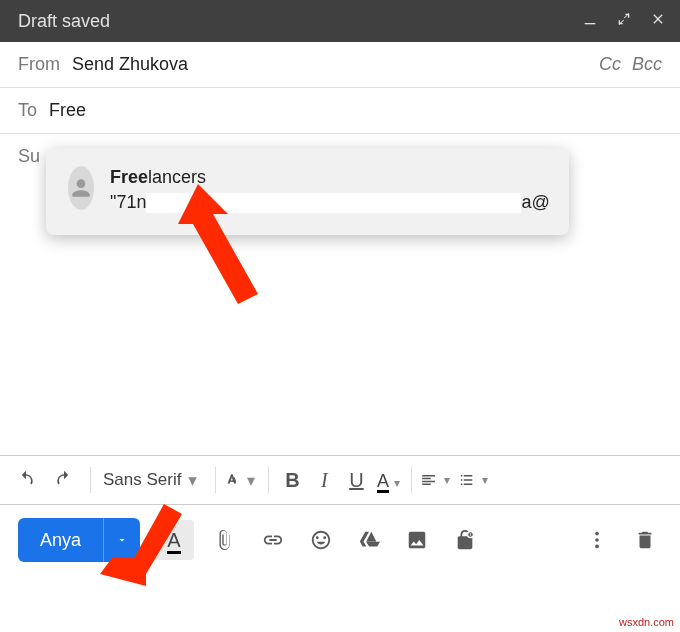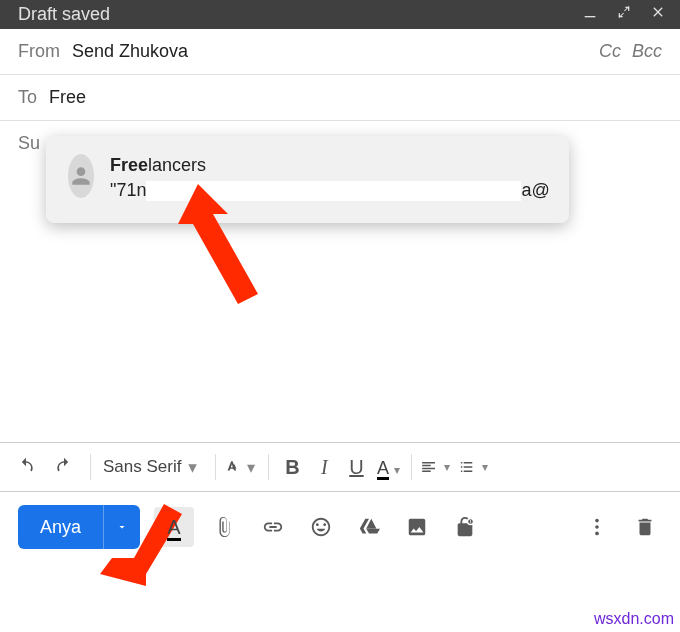--- a/index.html
+++ b/index.html
@@ -8,21 +8,21 @@
     font-family: Arial, Helvetica, sans-serif;
     background: #fff;
     width: 680px;
     height: 632px;
     overflow: hidden;
     position: relative;
   }
   .header {
     background: #404040;
     color: #e0e0e0;
-    height: 29px;
+    height: 42px;
     display: flex;
     align-items: center;
     justify-content: space-between;
     padding: 0 14px 0 18px;
     font-size: 18px;
     text-align: center;
   }
   .header-actions { display: flex; gap: 18px; align-items: center; }
   .header-actions svg { width: 16px; height: 16px; fill: #e0e0e0; cursor: pointer; }
   .row {
@@ -34,21 +34,21 @@
     color: #222;
   }
   .row .label { color: #787878; margin-right: 12px; }
   .row .value { flex: 1; }
   .ccbcc { color: #787878; font-size: 18px; }
   .ccbcc span { margin-left: 6px; cursor: pointer; font-style: italic; }
   .body-area { height: 276px; }
   .suggest {
     position: absolute;
     left: 46px;
-    top: 136px;
+    top: 148px;
     width: 523px;
     background: #f1f1f1;
     border-radius: 8px;
     box-shadow: 0 4px 16px rgba(0,0,0,0.25);
     padding: 18px 22px 20px 22px;
     display: flex;
     gap: 16px;
   }
   .avatar {
     width: 44px; height: 44px; border-radius: 50%;
@@ -117,22 +117,22 @@
   .arrow {
     position: absolute;
     color: #ff2a00;
     pointer-events: none;
   }
   .arrow svg { display: block; }
   .watermark {
     position: absolute;
     right: 6px;
     bottom: 4px;
-    font-size: 16px;
-    color: #6d28d9;
+    font-size: 11px;
+    color: #b91c1c;
   }
 </style>
 </head>
 <body>
 
 <div class="header">
   <span>Draft saved</span>
   <div class="header-actions">
     <span><svg viewBox="0 0 24 24">
           <rect x="4" y="18" width="16" height="2"></rect>

